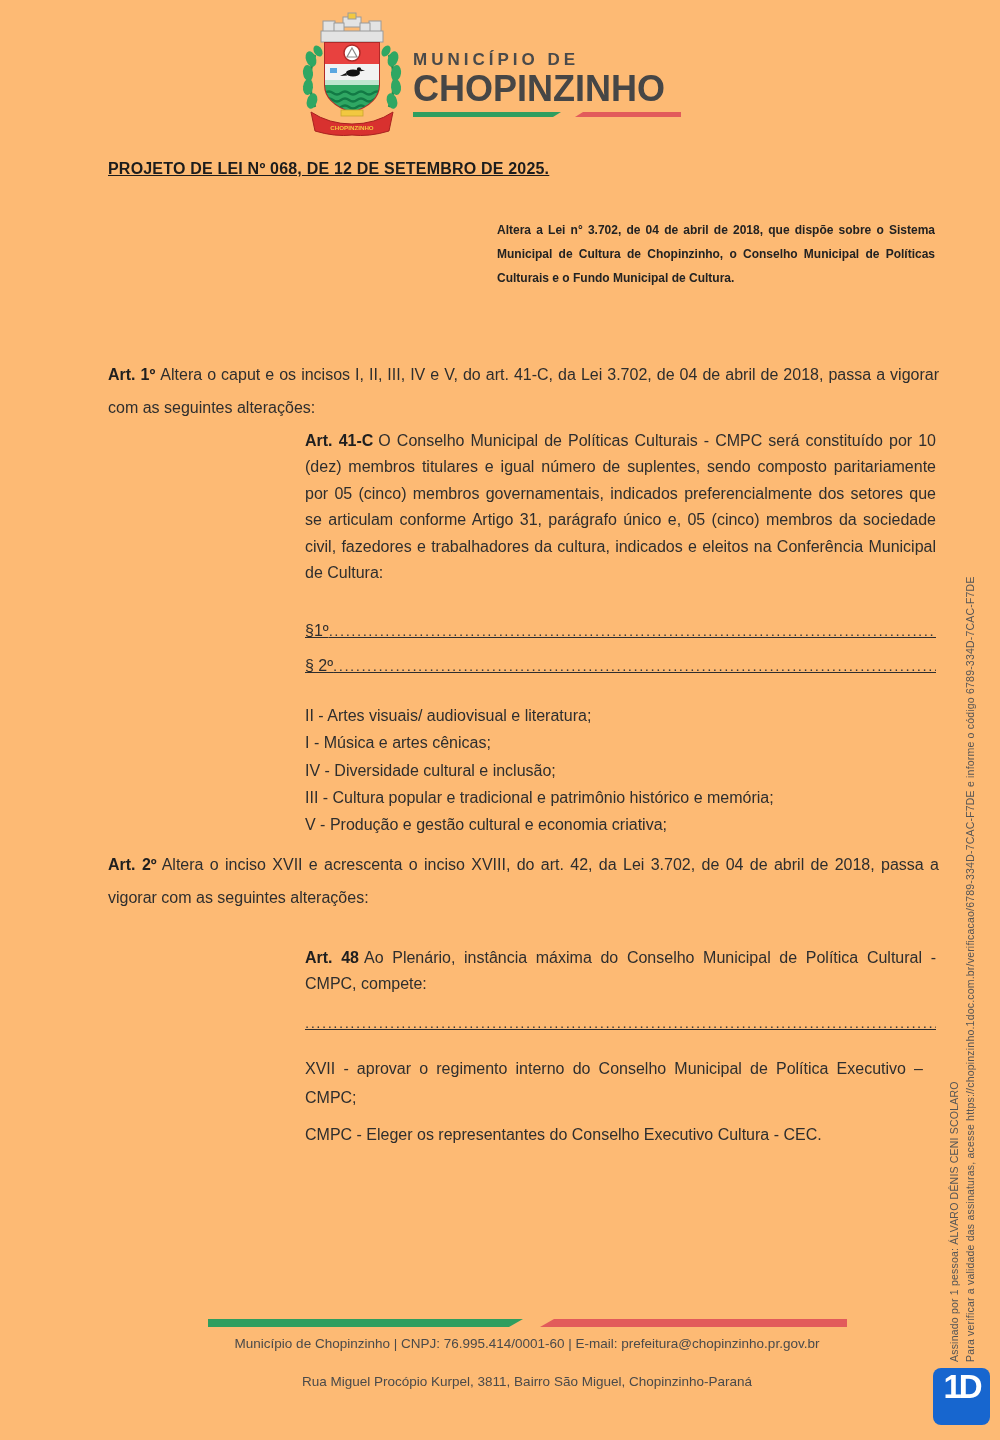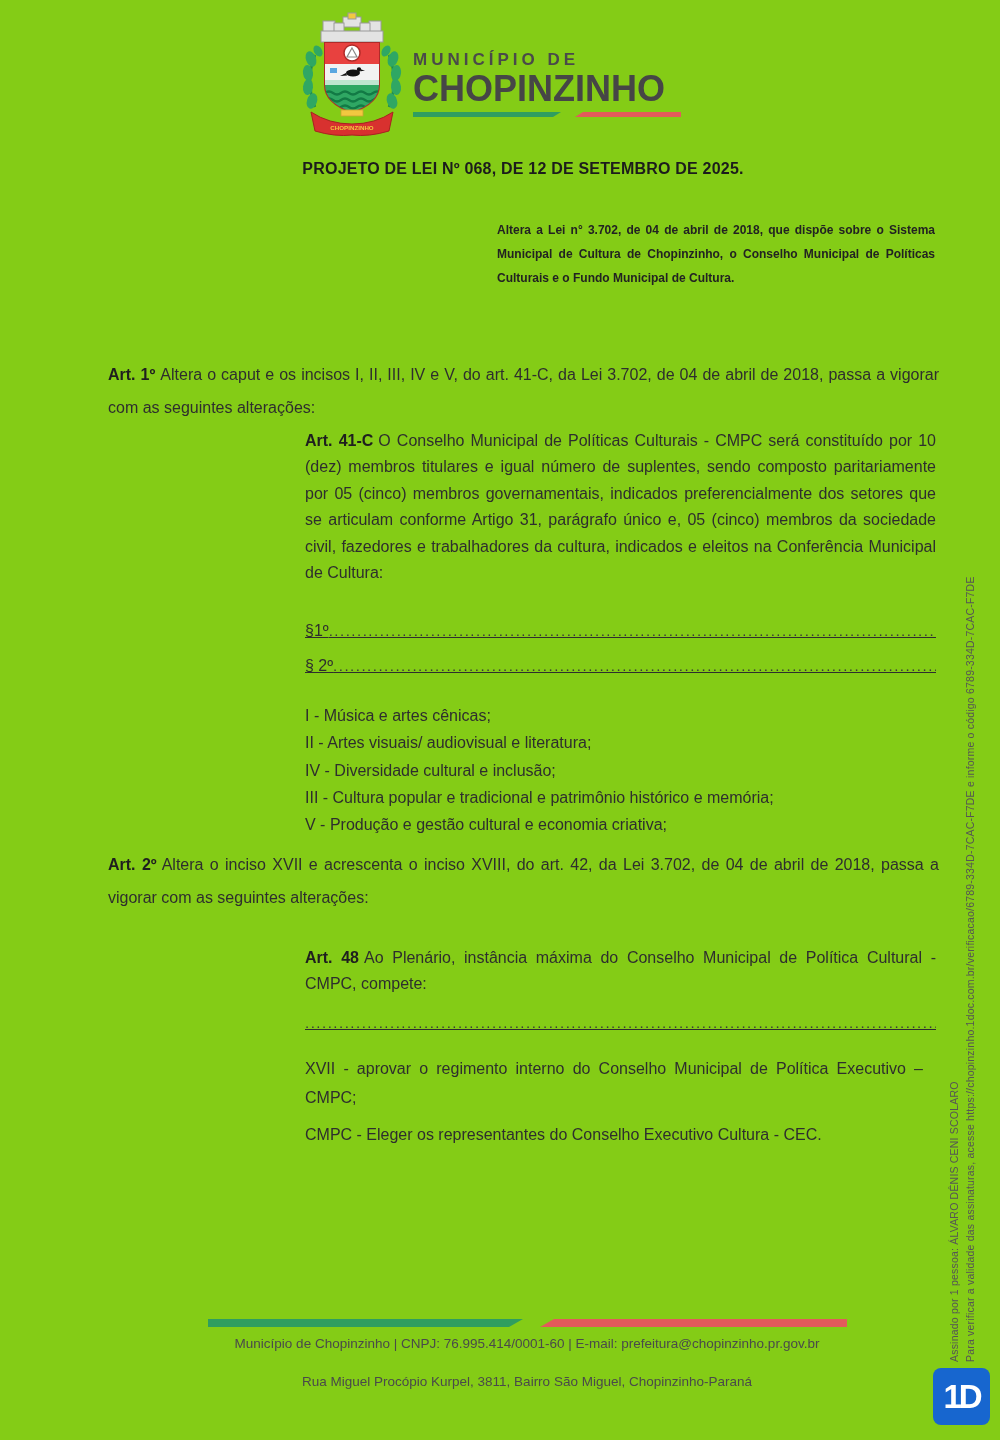--- a/index.html
+++ b/index.html
@@ -3,39 +3,39 @@
 <meta charset="utf-8">
 <style>
   :root{
     --green:#2f9e5f; --red:#e25b5b; --crest-red:#e8413f; --crest-dkred:#b02a28;
     --ribbon-red:#d8312f; --blue:#1766cf; --ink:#2e2e2e; --gray:#4a4a4a;
     --crown:#e3e3e3; --crown-line:#9a9a9a; --wave:#127a45; --yellow:#f2c840;
   }
   *{margin:0;padding:0;box-sizing:border-box;}
   html,body{background:#fff;}
   .page{
-    position:relative; width:1000px; height:1440px; background:#84cc16; overflow:hidden;
+    position:relative; width:1000px; height:1440px; background:#fdba74; overflow:hidden;
     font-family:"Liberation Sans", sans-serif; color:var(--ink);
   }
   
   .crest{position:absolute; left:299px; top:10px; width:106px; height:130px;}
   .brand{position:absolute; left:413px; top:50px; width:290px;}
   .brand-top{font-size:17px; font-weight:bold; letter-spacing:4px; color:#4a4a4a;}
   .brand-name{font-size:36px; font-weight:800; letter-spacing:0px; color:#464646; line-height:38px;}
   .brand-bars{display:flex; margin-top:4px;}
   .bar{height:5px;}
   .bar-green{width:148px; background:var(--green);
     clip-path:polygon(0 0,100% 0,calc(100% - 8px) 100%,0 100%);}
   .bar-red{width:106px; background:var(--red); margin-left:14px;
     clip-path:polygon(8px 0,100% 0,100% 100%,0 100%);}
   
   .doc-title{
-    position:absolute; left:108px; top:160px; width:830px; text-align:center;
+    position:absolute; left:108px; top:160px; width:830px; text-align:left;
     font-size:16px; font-weight:bold; color:#1c1c1c;
-    letter-spacing:.2px;
+    text-decoration:underline; letter-spacing:.2px;
   }
   .ementa{
     position:absolute; left:497px; top:218px; width:438px;
     font-size:12px; font-weight:bold; line-height:24px; text-align:justify; color:#222;
   }
   .para{position:absolute; text-align:justify; font-size:16px; color:var(--ink);}
   .para b{margin-right:5px; color:#1f1f1f;}
   .art-root{left:108px; width:831px; line-height:33px;}
   .art1{top:358px;}
   .art2{top:848px;}
@@ -62,21 +62,21 @@
   .fline2{top:1374px;}
   
   .sig-col{
     position:absolute; right:22px; bottom:78px; height:955px;
     writing-mode:vertical-rl; transform:rotate(180deg);
     font-size:10.5px; line-height:16px; color:#555; letter-spacing:.2px;
   }
   .sig-col div{white-space:nowrap;}
   .onedoc{
     position:absolute; left:933px; top:1368px; width:57px; height:57px;
-    background:var(--blue); border-radius:8px; display:flex; align-items:center; justify-content:center;
+    background:var(--blue); border-radius:8px; display:flex; justify-content:center;
   }
   .onedoc span{color:#fff; font-weight:800; font-size:33px; letter-spacing:-3px;
     font-family:"Liberation Sans", sans-serif;}
 </style>
 </head>
 <body>
 
 <div class="page">
 
   <svg class="crest" viewBox="0 0 106 128" xmlns="http://www.w3.org/2000/svg">
@@ -164,22 +164,22 @@
   <div class="leader-row p1">
     <span>§1º</span>
     <span class="dots">........................................................................................................................................................................................................................................................</span>
   </div>
   <div class="leader-row p2">
     <span>§ 2º</span>
     <span class="dots">........................................................................................................................................................................................................................................................</span>
   </div>
 
   <div class="incisos">
+    <div>II - Artes visuais/ audiovisual e literatura;</div>
     <div>I - Música e artes cênicas;</div>
-    <div>II - Artes visuais/ audiovisual e literatura;</div>
     <div>IV - Diversidade cultural e inclusão;</div>
     <div>III - Cultura popular e tradicional e patrimônio histórico e memória;</div>
     <div>V - Produção e gestão cultural e economia criativa;</div>
   </div>
 
   <div class="para art-root art2">
     <b>Art. 2º</b><span>Altera o inciso XVII e acrescenta o inciso XVIII, do art. 42, da Lei 3.702, de 04 de abril de 2018, passa a vigorar com as seguintes alterações:</span>
   </div>
 
   <div class="para indent b42">

